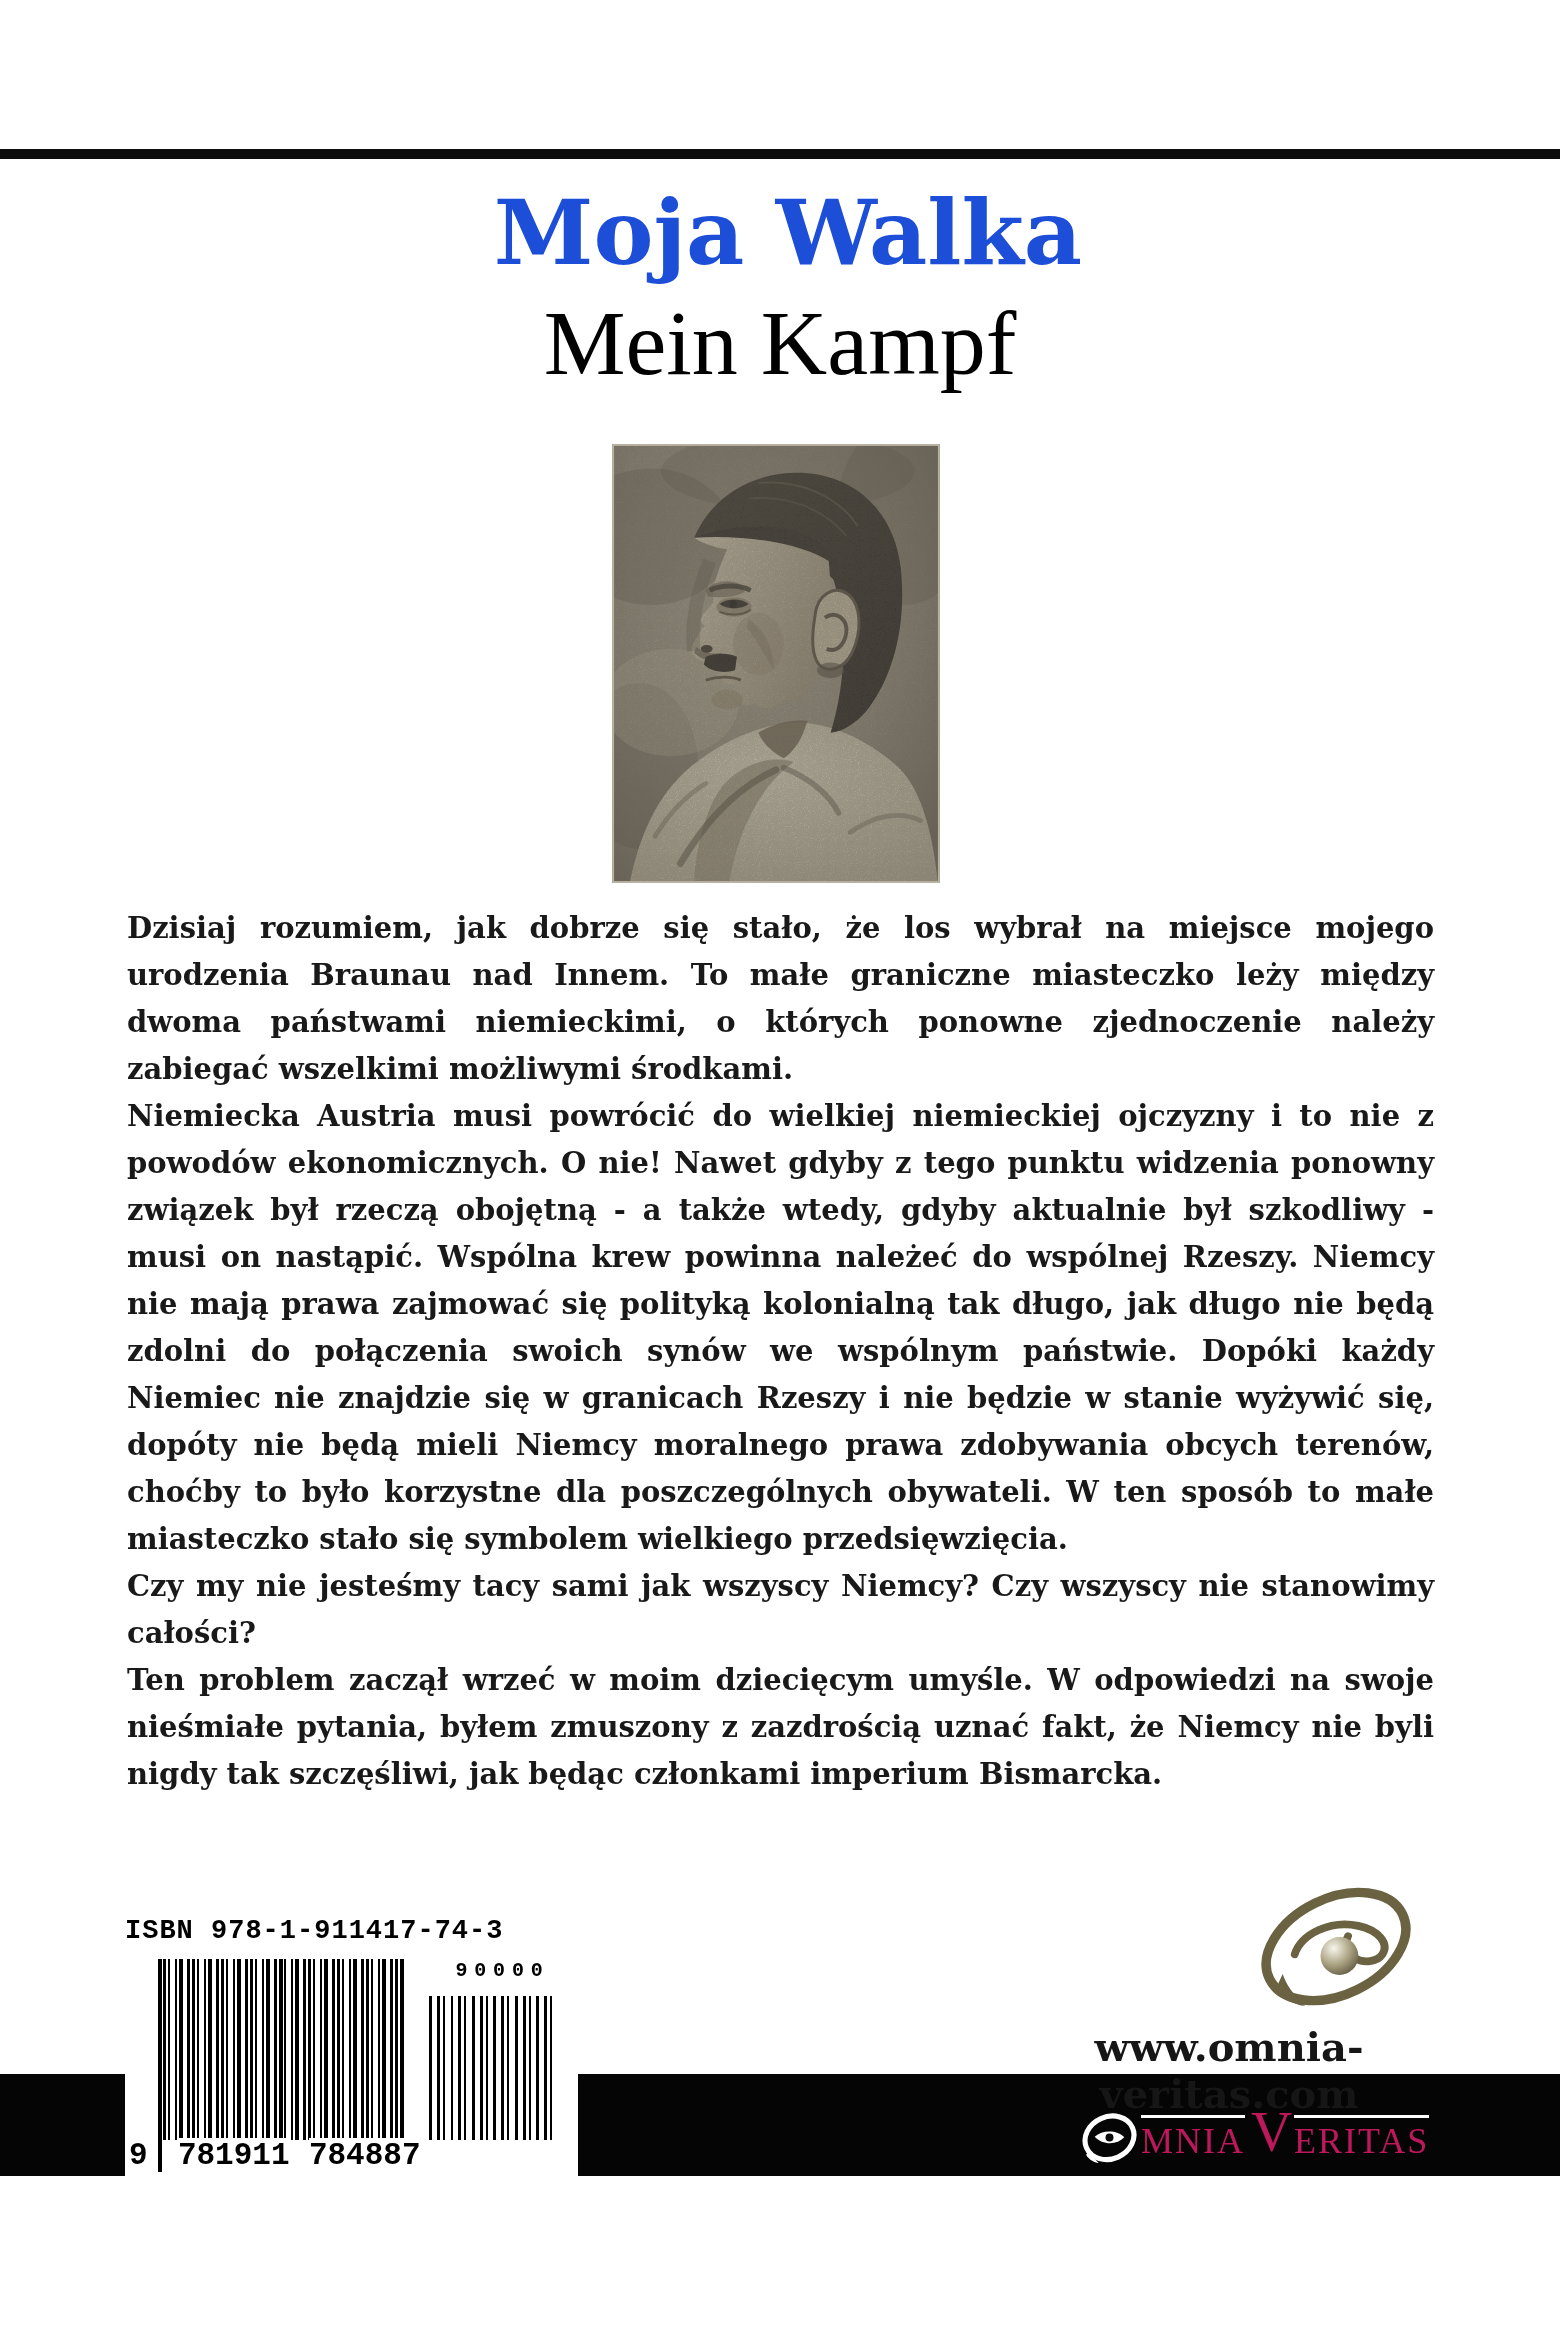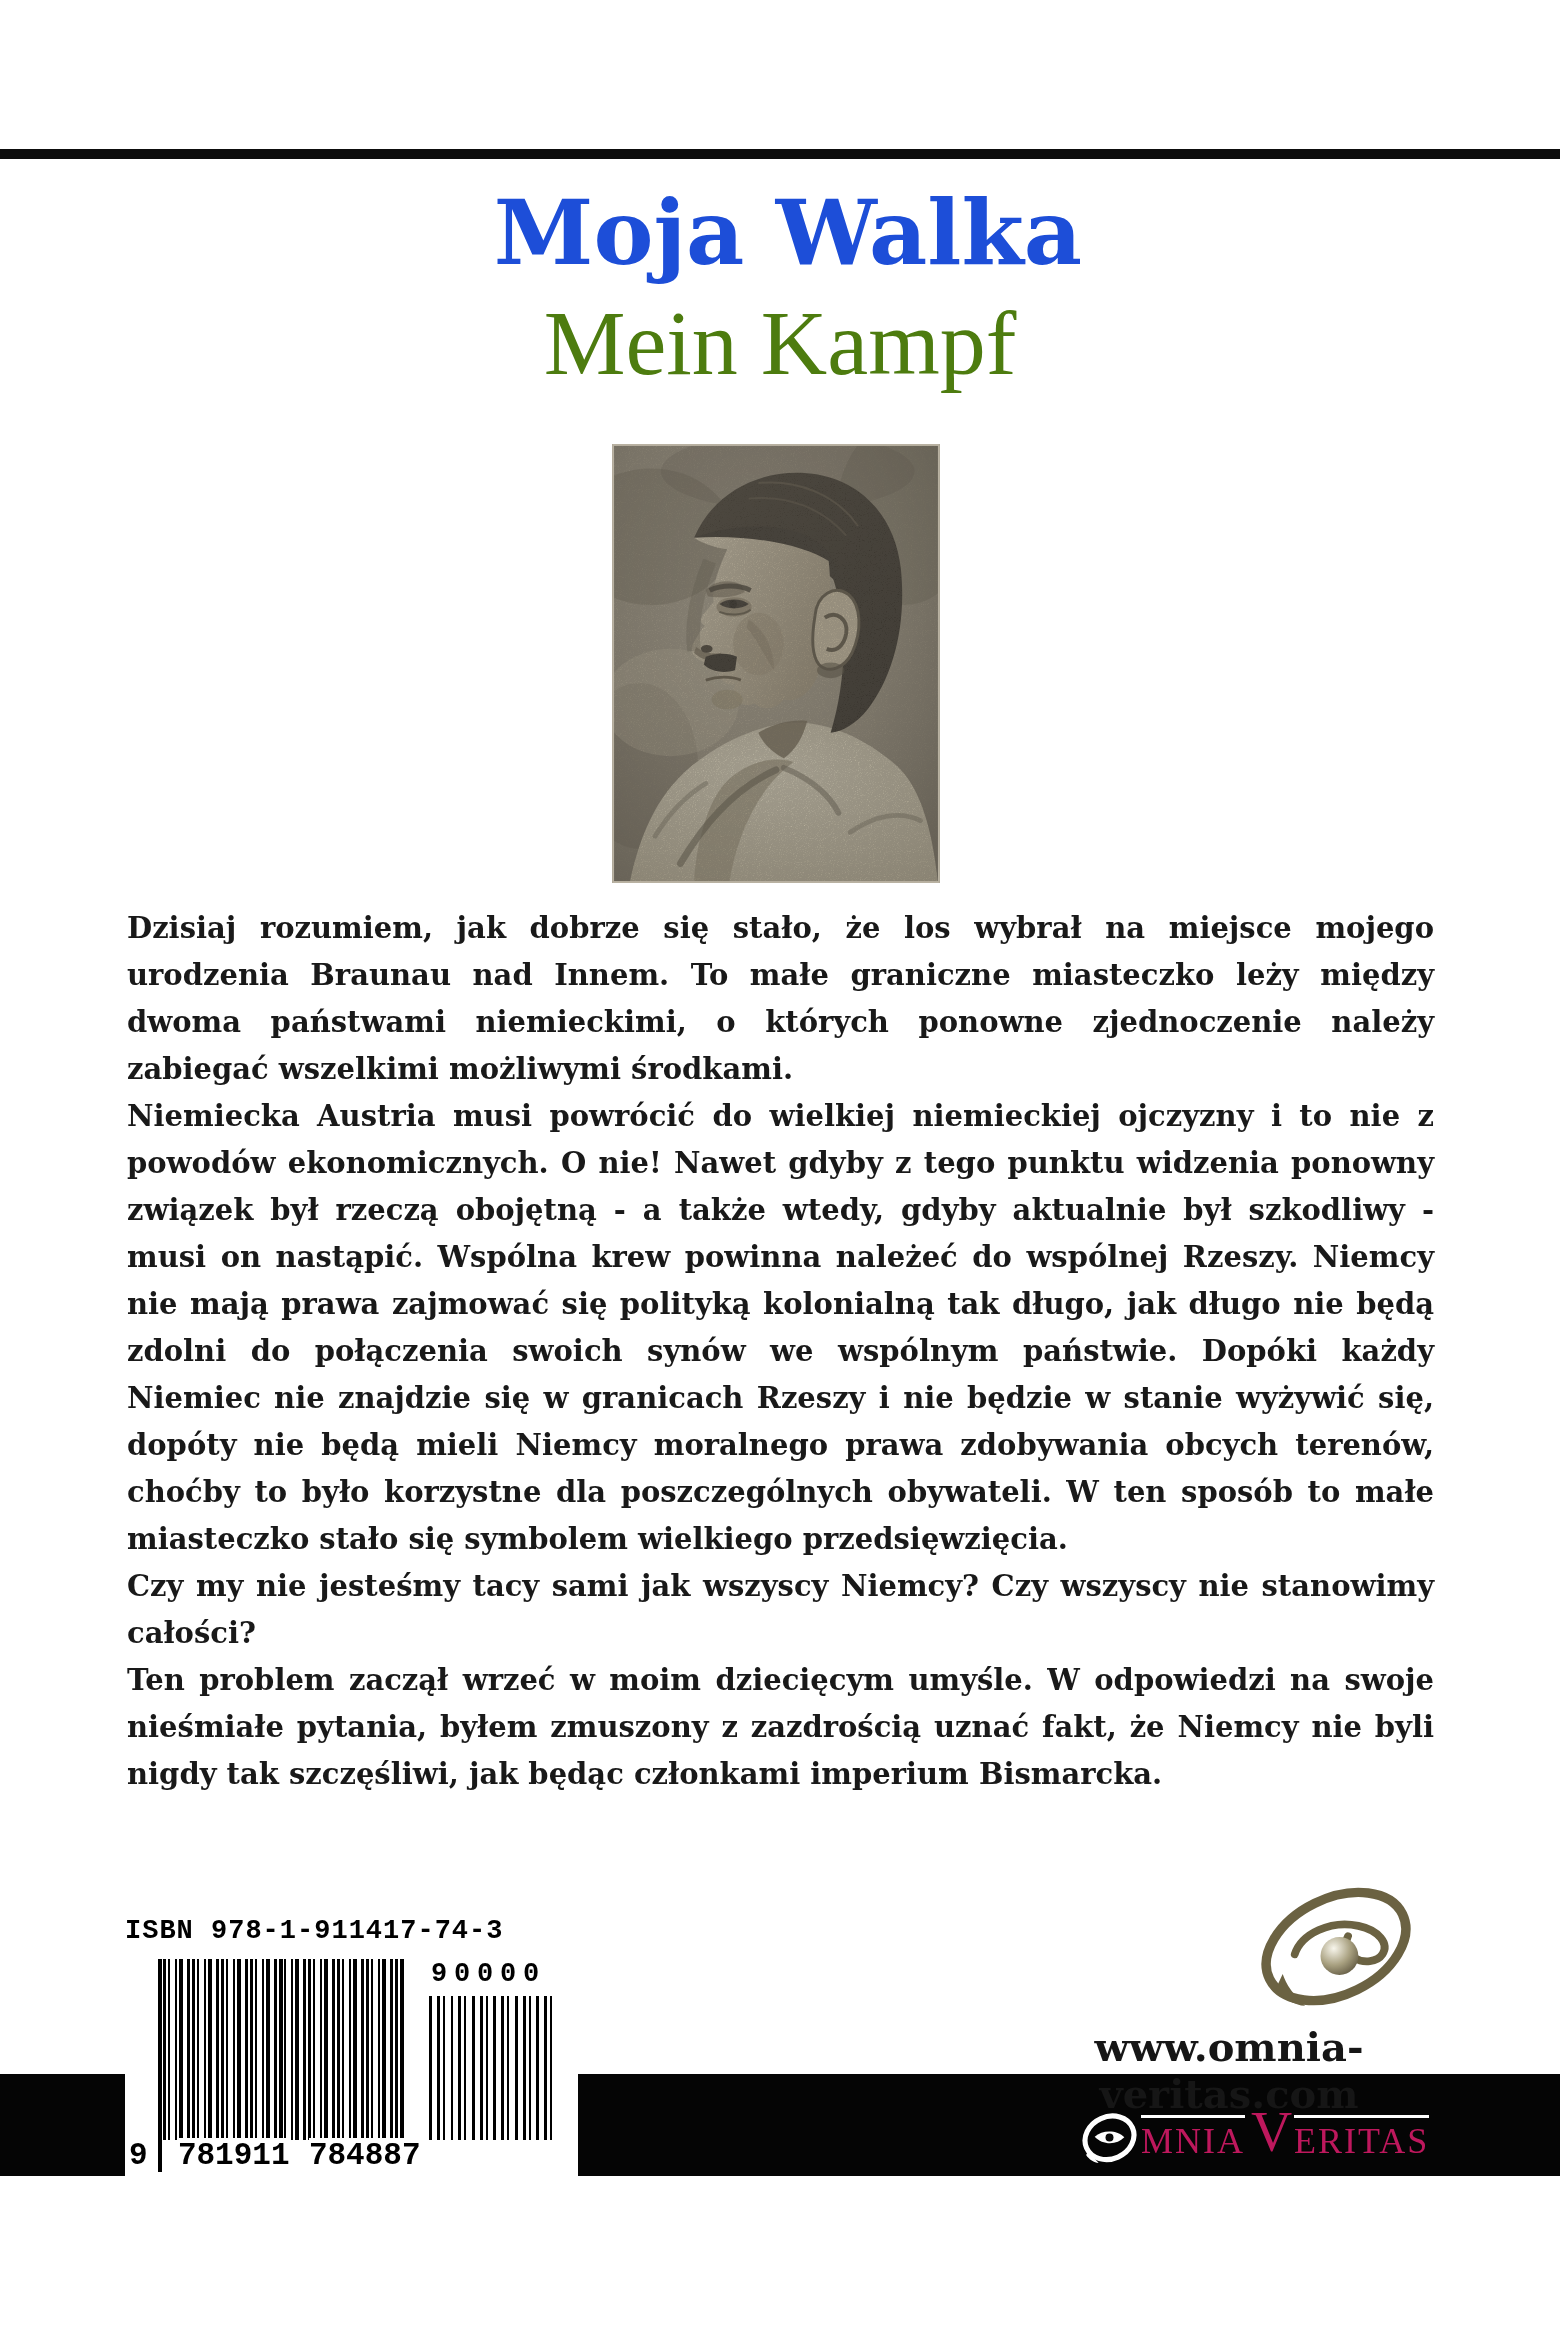--- a/index.html
+++ b/index.html
@@ -11,21 +11,21 @@
   
   .top-rule{position:absolute; left:0; top:149px; width:1560px; height:9.8px; background:#0d0d0d;}
 
   
   .title{
     position:absolute; left:8px; top:183px; width:1560px; text-align:center;
     font-family:"DejaVu Serif", serif; font-weight:700; font-size:90px; line-height:1.1; color:#1d4ed8;
   }
   .subtitle{
     position:absolute; left:0; top:293px; width:1560px; text-align:center;
-    font-family:"Liberation Serif", serif; font-weight:400; font-size:92px; line-height:1.1; color:#4d7c0f;
+    font-family:"Liberation Serif", serif; font-weight:400; font-size:92px; line-height:1.1; color:#000000;
   }
 
   
   .portrait{position:absolute; left:612px; top:444px; width:328px; height:439px;}
   .portrait svg{display:block; width:100%; height:100%;}
 
   
   .body-text{
     position:absolute; left:127px; top:905px; width:1307px;
     font-family:"DejaVu Serif", serif; font-weight:700; font-size:29px; line-height:47px;
@@ -54,22 +54,22 @@
   .guard{position:absolute; top:57px; width:3.9px; height:213px; background:#000;}
   .guard.g1{left:33px;} .guard.g2{left:154px;} .guard.g3{left:275px;}
   .ean-digits{
     position:absolute; left:3.9px; top:236px; width:289px; height:35px;
     display:flex; justify-content:space-between; align-items:flex-start;
     font-family:"Liberation Mono", monospace; font-size:31px; font-weight:700; color:#000;
   }
   .ean-digits .d1{width:27px; text-align:left; background:#fff;}
   .ean-digits .d6{width:109px; text-align:right; background:#fff;}
   .supp-label{
-    position:absolute; left:300px; top:57px; width:127px; text-align:center;
-    font-family:"Liberation Mono", monospace; font-size:27px; font-weight:700; letter-spacing:6.8px; color:#000;
+    position:absolute; left:314px; top:57px; width:127px; text-align:center;
+    font-family:"Liberation Mono", monospace; font-size:20px; font-weight:700; letter-spacing:6.8px; color:#000;
   }
   .supp-bars{
     position:absolute; left:304px; top:94px; width:123px; height:144px;
     background:repeating-linear-gradient(90deg,
       #000 0 2.9px,#fff 2.9px 7.8px,#000 7.8px 10.7px,#fff 10.7px 13.7px,#000 13.7px 15.6px,#fff 15.6px 21.5px);
   }
 
   
   .eye-logo{position:absolute; left:1250px; top:1882px; width:172px; height:144px; z-index:2;}
   .website{

